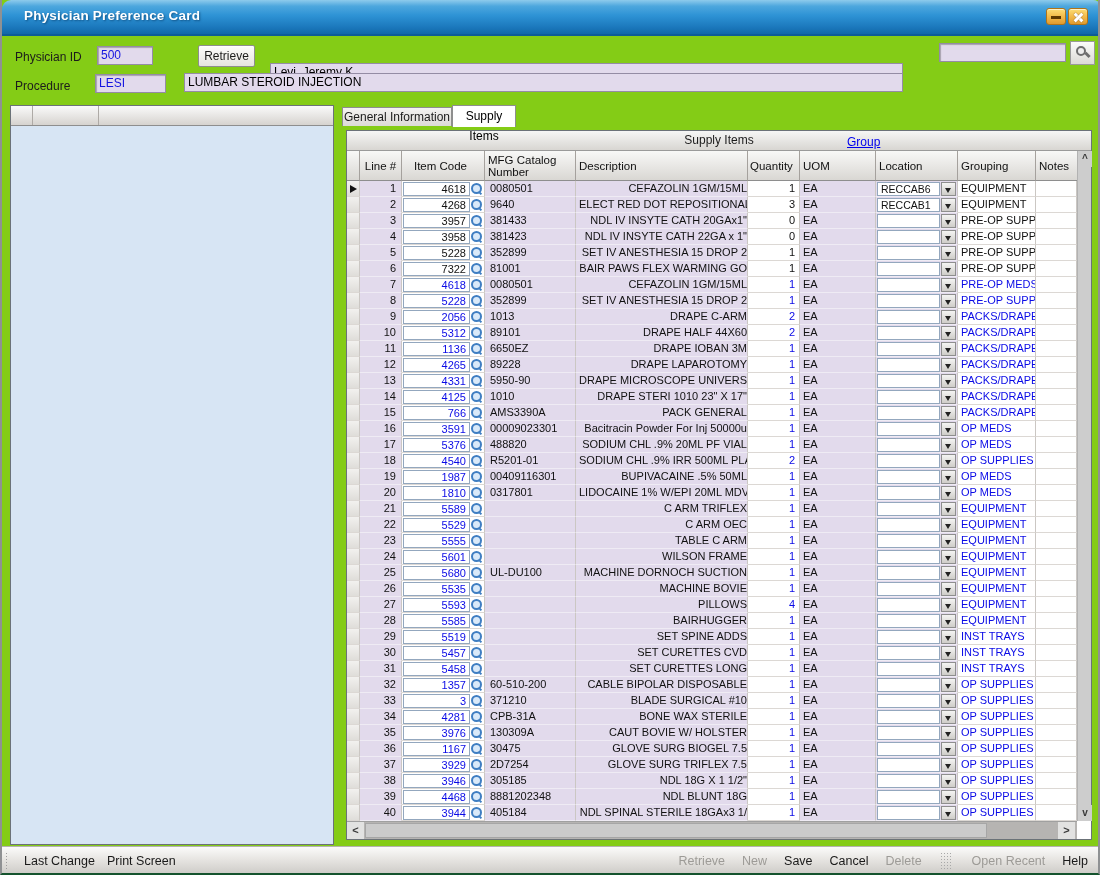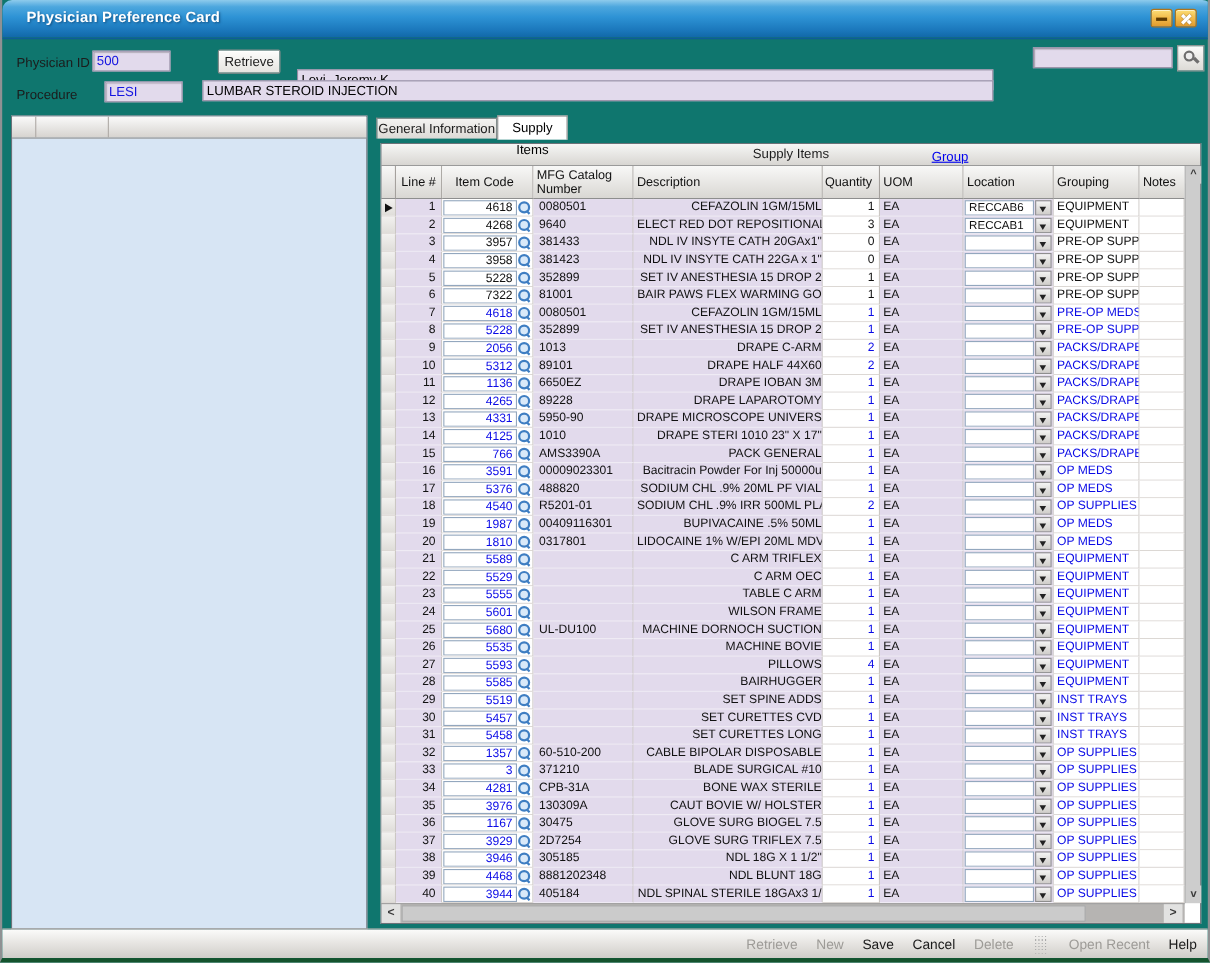--- a/index.html
+++ b/index.html
@@ -1,19 +1,19 @@
 <!DOCTYPE html>
 <html><head>
 <meta charset="utf-8">
 <style>
   * { margin:0; padding:0; box-sizing:border-box; }
   html,body { width:1100px; height:875px; font-family:"Liberation Sans", sans-serif; }
   #window {
-    position:relative; width:1100px; height:875px; background:#0f766e;
-    border-left:2px solid #8F9193; border-right:2px solid #8F9193; border-bottom:4px solid #14532d;
+    position:relative; width:1100px; height:875px; background:#84cc16;
+    border-left:2px solid #8F9193; border-right:2px solid #8F9193; border-bottom:2px solid #14532d;
     overflow:hidden;
   }
   
   #titlebar {
     position:absolute; left:0; top:0; width:1100px; height:36px;
     background:linear-gradient(#8ECBEC 0%, #4DA7DE 18%, #2E93D5 45%, #1B78BC 80%, #1168A8 100%);
     border-radius:9px 9px 0 0; border-bottom:2px solid #0E5C96;
   }
   .title-text {
     position:absolute; left:22px; top:8px; color:#fff; font-size:13.5px; font-weight:bold;
@@ -146,21 +146,21 @@
     <div class="winbtn" id="btn-min">
         <span class="bar"></span>
       </div>
     <div class="winbtn" id="btn-close">
         <span class="x1"></span>
         <span class="x2"></span>
       </div>
   </div>
 
   <span class="lbl" style="left:13px; top:50px;">Physician ID</span>
-  <div class="lav-field sunken blue-text" style="left:82px; top:46px; width:71px; height:19px;">500</div>
+  <div class="lav-field sunken blue-text" style="left:95px; top:46px; width:56px; height:19px;">500</div>
   <div id="retrieve-btn">Retrieve</div>
   <div class="lav-field" style="left:268px; top:63px; width:633px; height:19px;">Levi, Jeremy K</div>
 
   <span class="lbl" style="left:13px; top:79px;">Procedure</span>
   <div class="lav-field sunken blue-text" style="left:93px; top:74px; width:71px; height:19px;">LESI</div>
   <div class="lav-field" style="left:182px; top:73px; width:719px; height:19px;">LUMBAR STEROID INJECTION</div>
 
   <div class="lav-field sunken" style="left:937px; top:43px; width:127px; height:19px;"></div>
   <div id="search-btn">
       <span class="mag-gray"></span>
@@ -923,20 +923,25 @@
       <div class="sb-arrow" id="vs-down">v</div>
     </div>
     <div id="hscroll">
       <div id="hs-left">&lt;</div>
       <div id="hs-thumb"></div>
       <div id="hs-right">&gt;</div>
     </div>
   </div>
 
   <div id="statusbar">
+    <div id="sb-left">
+      <span class="grip"></span>
+      <span class="sb-btn">Last Change</span>
+      <span class="sb-btn">Print Screen</span>
+    </div>
     <div id="sb-right">
         <span class="sb-btn disabled">Retrieve</span>
         <span class="sb-btn disabled">New</span>
         <span class="sb-btn">Save</span>
         <span class="sb-btn">Cancel</span>
         <span class="sb-btn disabled">Delete</span>
         <span class="grip grip4"></span>
         <span class="sb-btn disabled">Open Recent</span>
         <span class="sb-btn">Help</span>
       </div>

